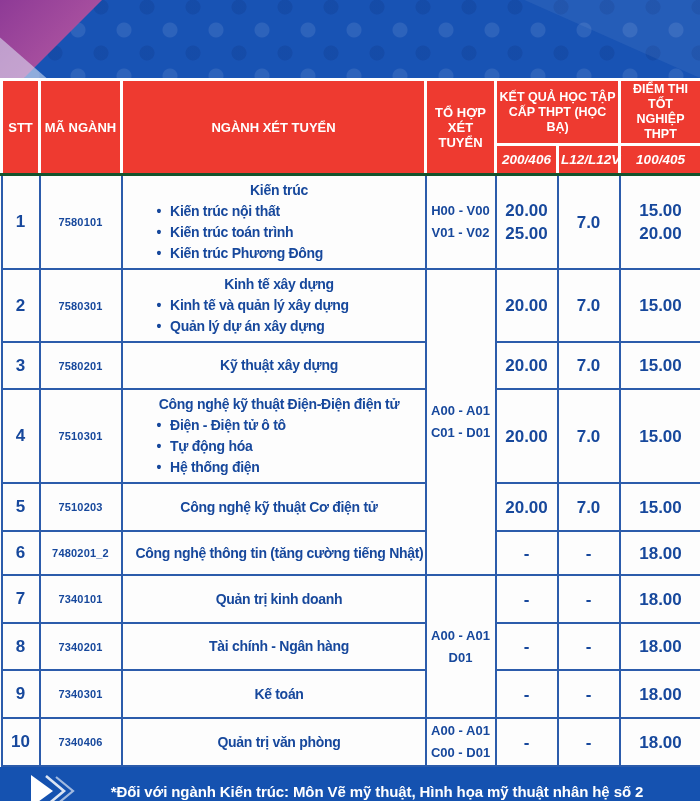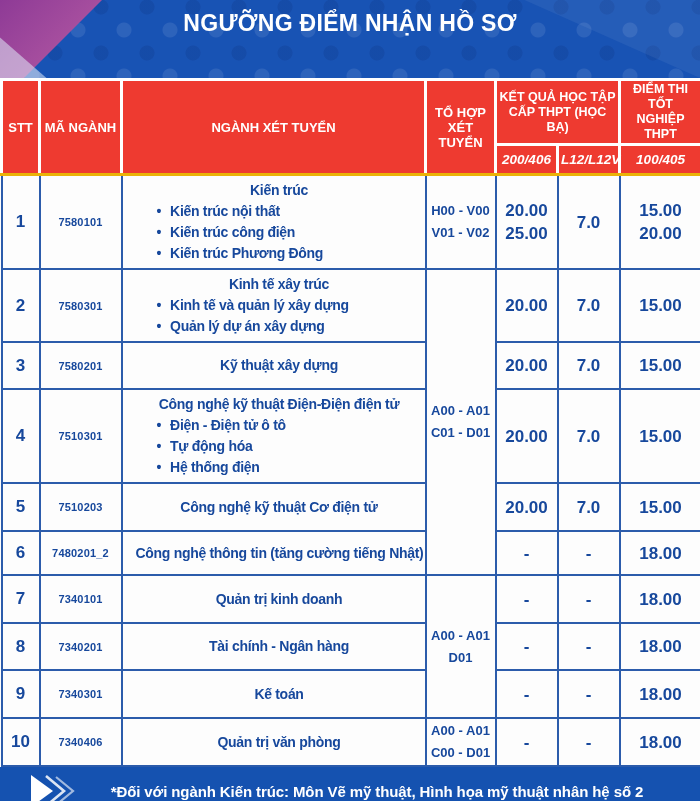--- a/index.html
+++ b/index.html
@@ -26,21 +26,21 @@
     font-weight:bold; font-size:23px; line-height:29px; padding-top:9px; letter-spacing:.3px; }
 
   
   table { width:700px; border-collapse:collapse; table-layout:fixed;
     background:#fdfdfd; border:2px solid #2c5cab; }
   thead th { background:#ee3a30; color:#ffffff; font-weight:bold;
     border:3px solid #ffffff; padding:1px 2px; text-align:center; }
   thead th.main-th { font-size:13px; line-height:15px; }
   thead th.group-th { font-size:12.5px; line-height:15px; }
   thead th.sub-th { font-size:13.5px;font-style:italic; }
-  thead th[rowspan], thead th.sub-th { border-bottom:3px solid #eab308; }
+  thead th[rowspan], thead th.sub-th { border-bottom:3px solid #14532d; }
   tr.hrow1 { height:64px; }
   tr.hrow2 { height:30px; }
 
   tbody td { border:2px solid #2c5cab; color:#17489c; vertical-align:middle;
     background:#fdfdfd; overflow:hidden; }
   td.c-stt { font-size:17px; font-weight:bold; text-align:center; }
   td.c-code { font-size:11px; font-weight:bold; text-align:center; letter-spacing:.2px; }
   td.c-major { text-align:center; padding:4px 2px 4px 13px; }
   .major-title { font-size:14px; font-weight:bold; line-height:21px;
     white-space:nowrap; letter-spacing:-0.3px; }
@@ -57,21 +57,20 @@
     text-align:center; padding-right:26px; letter-spacing:-0.1px; }
 </style>
 </head>
 <body>
 
 <div class="hero">
   <div class="deco-sheen"></div>
   <div class="deco-purple"></div>
   <div class="deco-light"></div>
   <div class="hero-title">
-    <div>NGƯỠNG ĐIỂM NHẬN HỒ SƠ</div>
   </div>
 </div>
 
 <table>
   <colgroup>
     <col style="width:38px">
       <col style="width:82px">
       <col style="width:304px">
     <col style="width:70px">
       <col style="width:62px">
@@ -98,21 +97,21 @@
         <td class="c-stt">1</td>
         <td class="c-code">7580101</td>
         <td class="c-major">
           <div class="major-title">Kiến trúc</div>
           <div class="bullet">
             <span class="dot">•</span>
             <span>Kiến trúc nội thất</span>
           </div>
           <div class="bullet">
             <span class="dot">•</span>
-            <span>Kiến trúc công điện</span>
+            <span>Kiến trúc toán trình</span>
           </div>
           <div class="bullet">
             <span class="dot">•</span>
             <span>Kiến trúc Phương Đông</span>
           </div>
         </td>
         <td class="c-tohop" rowspan="1">
           <div class="line">H00 - V00</div>
           <div class="line">V01 - V02</div>
         </td>
@@ -125,21 +124,21 @@
         </td>
         <td class="c-score">
           <div class="line">15.00</div>
           <div class="line">20.00</div>
         </td>
       </tr>
       <tr style="height: 67px;">
         <td class="c-stt">2</td>
         <td class="c-code">7580301</td>
         <td class="c-major">
-          <div class="major-title">Kinh tế xây trúc</div>
+          <div class="major-title">Kinh tế xây dựng</div>
           <div class="bullet">
             <span class="dot">•</span>
             <span>Kinh tế và quản lý xây dựng</span>
           </div>
           <div class="bullet">
             <span class="dot">•</span>
             <span>Quản lý dự án xây dựng</span>
           </div>
         </td>
         <td class="c-tohop" rowspan="5">

